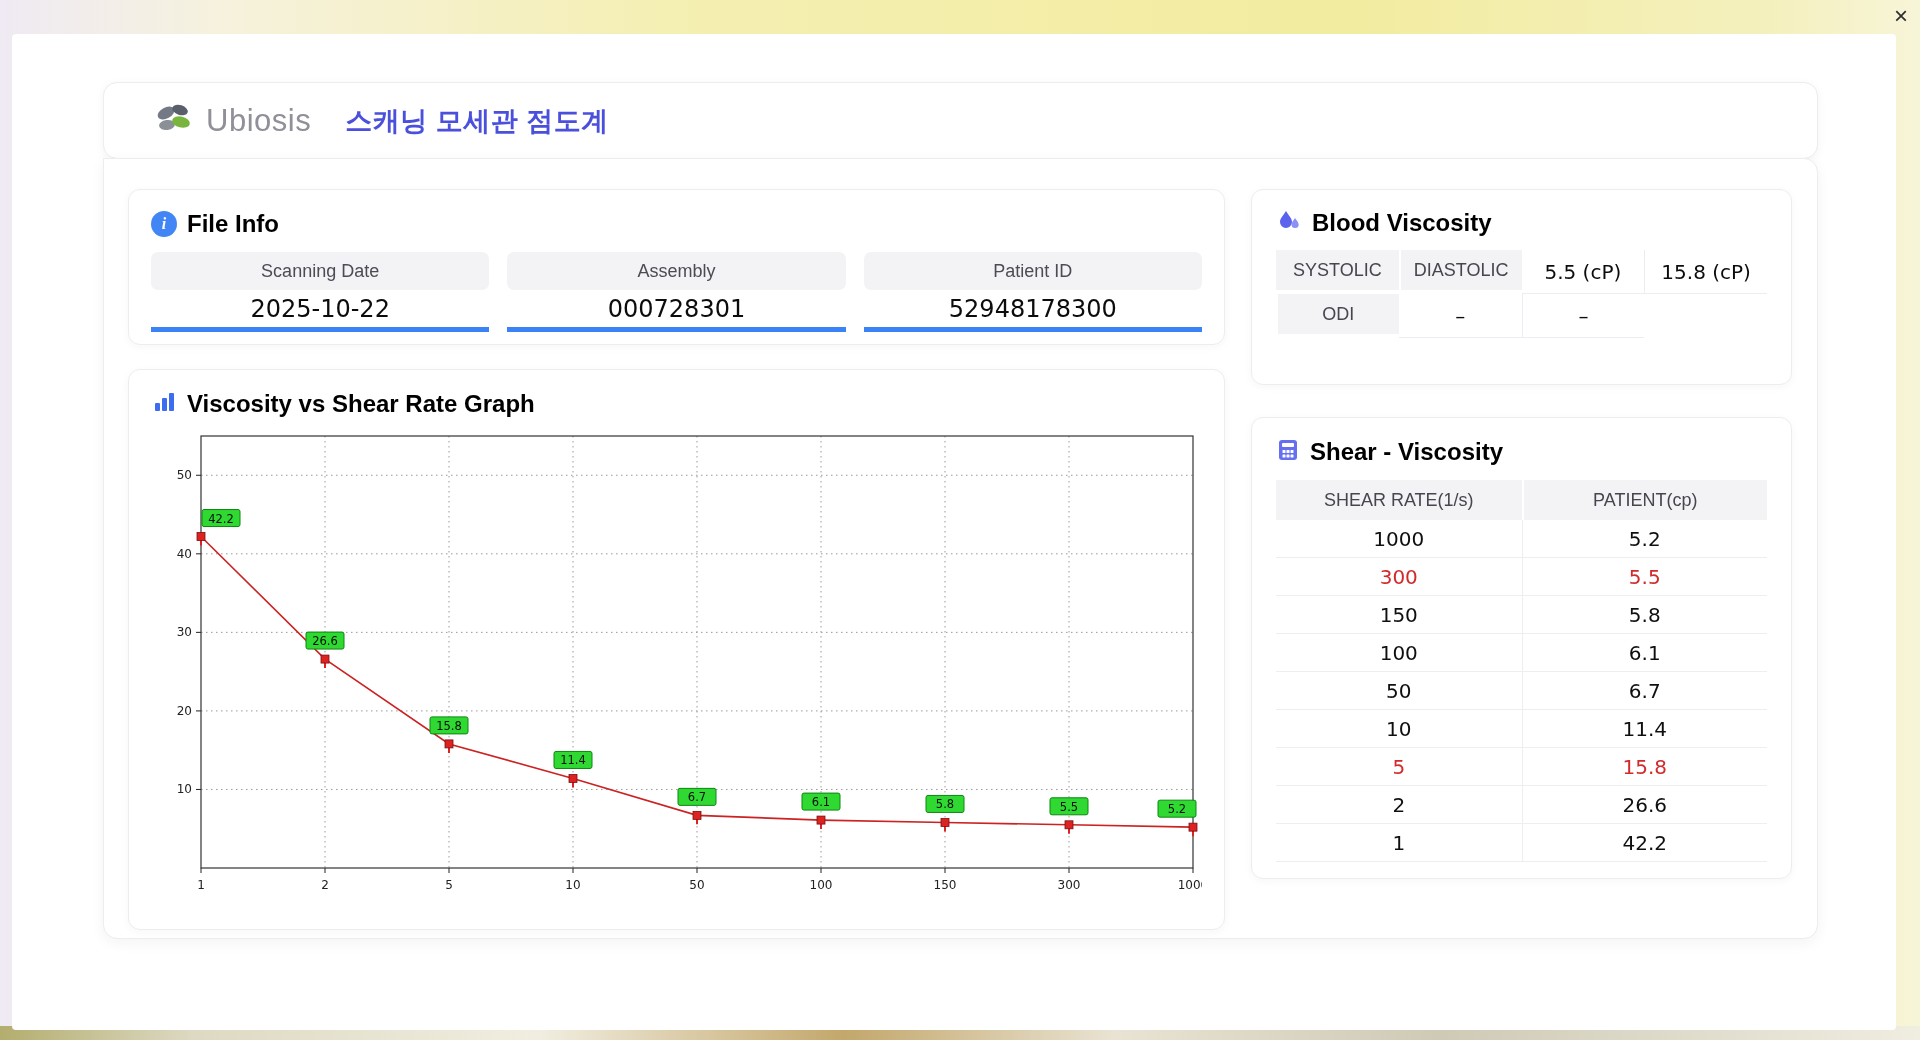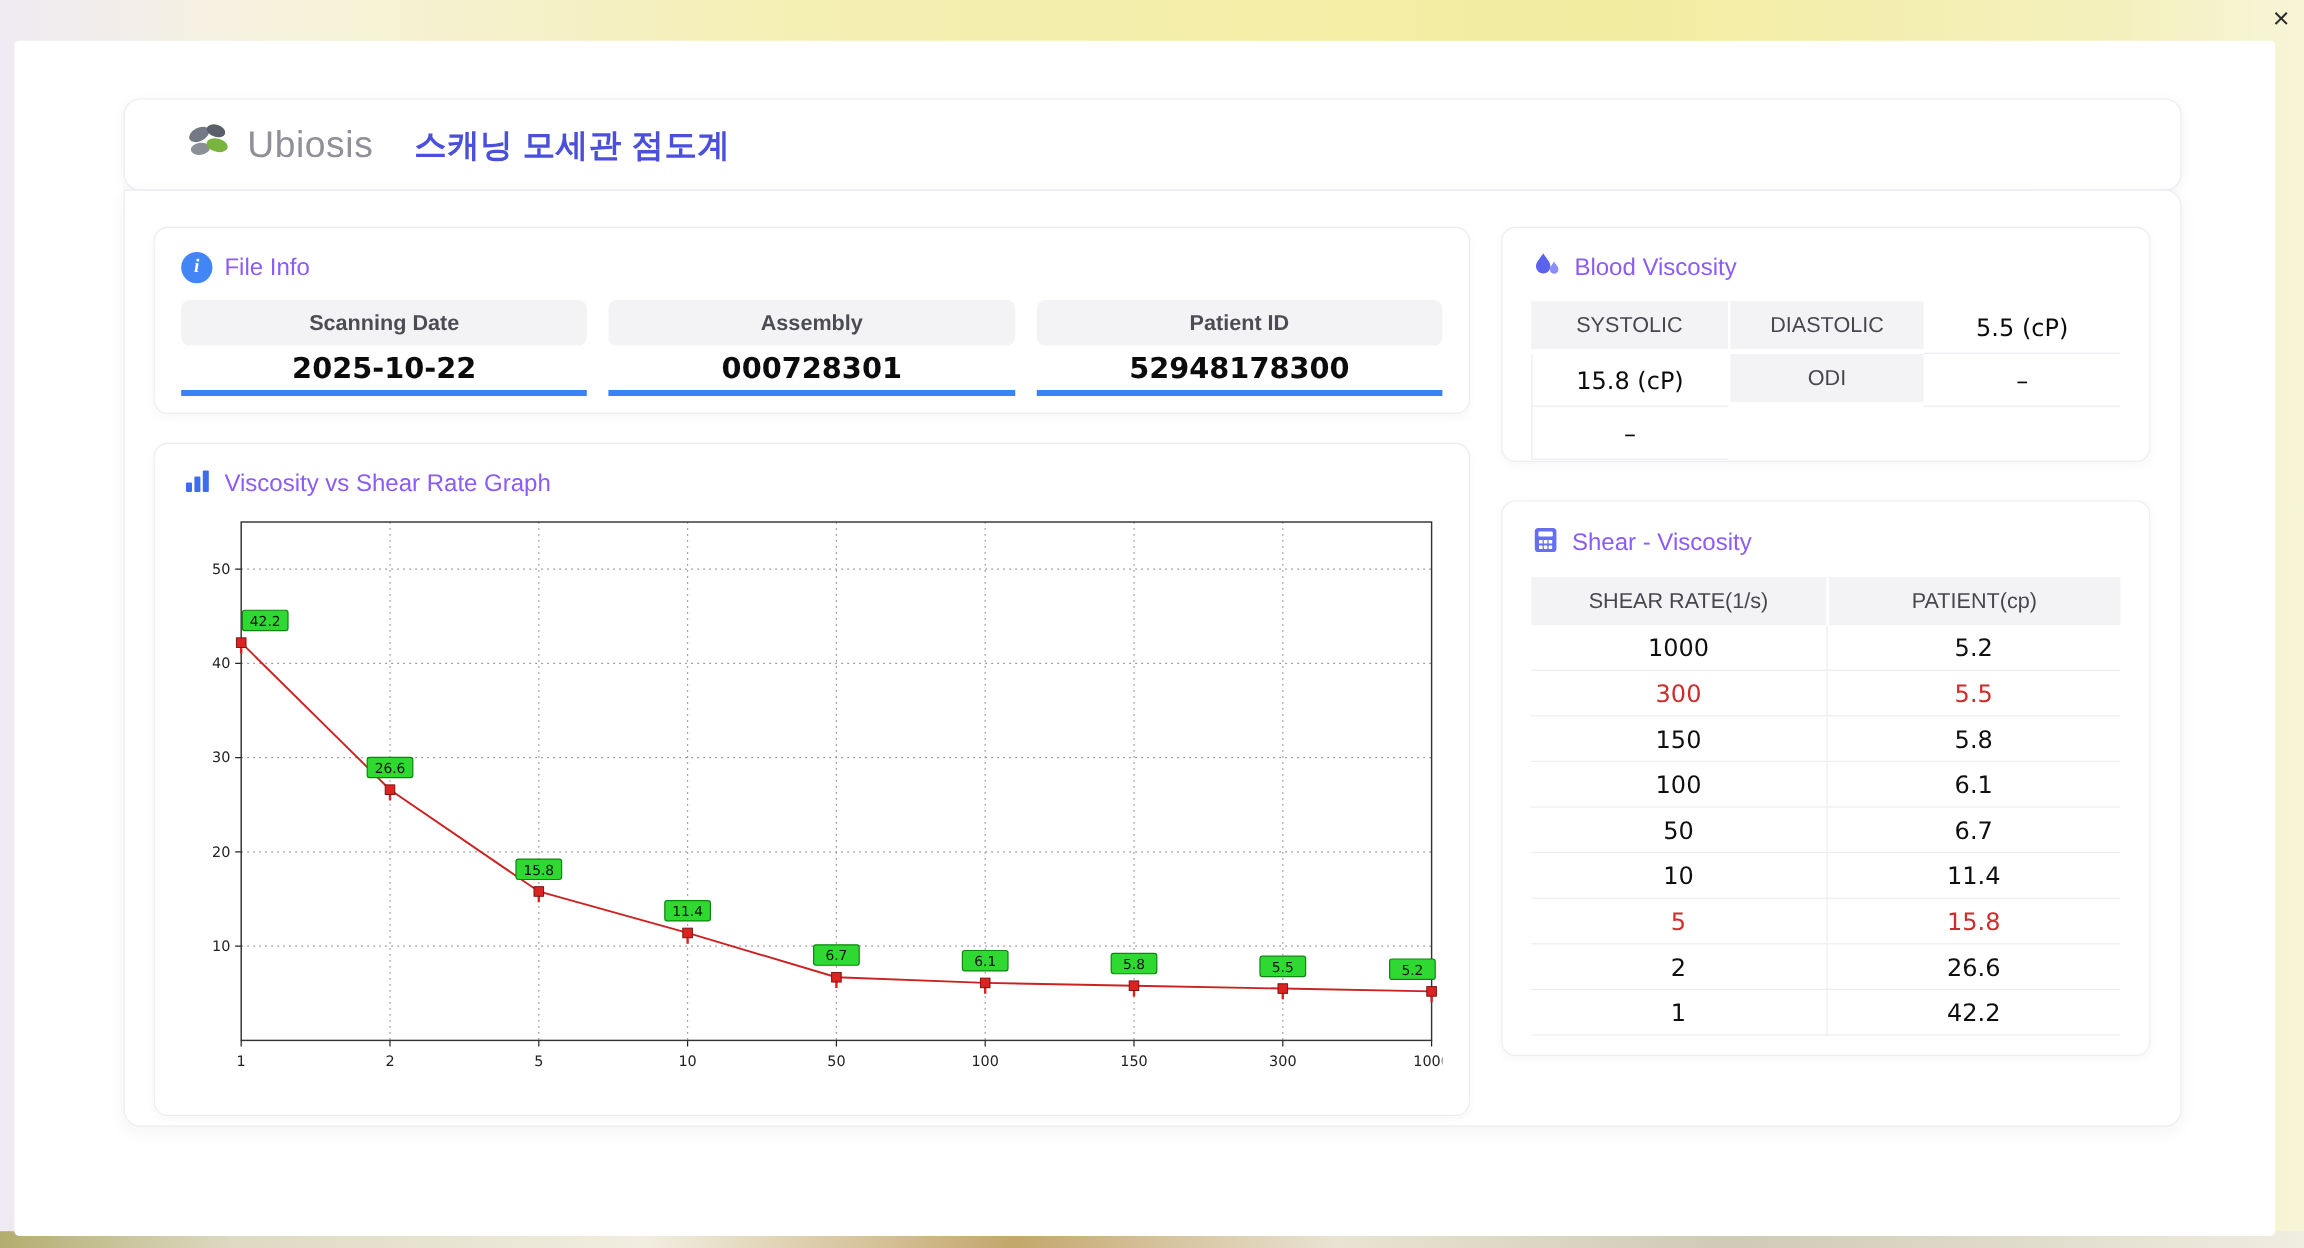--- a/index.html
+++ b/index.html
@@ -55,26 +55,26 @@
     position:relative; z-index:1;
   }
   .left-col { width:1097px; display:flex; flex-direction:column; gap:24px; }
   .right-col { flex:1; display:flex; flex-direction:column; gap:32px; }
 
   .card {
     background:#fff; border:1px solid #ededf1; border-radius:12px;
     box-shadow:0 2px 8px rgba(40,40,60,.04);
   }
   .card-title-row { display:flex; align-items:center; gap:10px; }
-  .card-title { font-size:20px; font-weight:400; color:#8b5cf6; }
+  .card-title { font-size:24px; font-weight:700; color:#000000; }
 
   
   .file-info-card { height:156px; padding:20px 22px 14px 22px; }
   .fields { display:flex; gap:18px; margin-top:14px; }
-  .field { flex:1;font-weight:bold; }
+  .field { flex:1; }
   .field-label {
     height:38px; background:#f3f3f6; border-radius:7px;
     display:flex; align-items:center; justify-content:center;
     font-size:18px; color:#4c4c55;
   }
   .field-value {
     height:42px; display:flex; align-items:center; justify-content:center;
     font-size:24px; color:#0c0c0f; border-bottom:5px solid #3b82f6;
     font-family:"DejaVu Sans",sans-serif;
   }
@@ -87,21 +87,21 @@
 
   
   .info-icon {
     width:26px; height:26px; border-radius:50%; background:#4286f5; color:#fff;
     display:flex; align-items:center; justify-content:center;
     font-size:16px; font-weight:700; font-family:"Liberation Serif",serif; font-style:italic;
   }
 
   
   .bv-card { height:196px; padding:18px 24px; }
-  .bv-grid { display:grid; grid-template-columns:1fr 1fr 1fr; margin-top:12px; }
+  .bv-grid { display:grid; grid-template-columns:1fr 1fr 1fr 1fr; margin-top:12px; }
   .bv-head {
     height:40px; background:#f3f3f6; display:flex; align-items:center; justify-content:center;
     font-size:18px; color:#46464e;
   }
   .bv-head.col2 { border-left:2px solid #fff; }
   .bv-val {
     height:44px; display:flex; align-items:center; justify-content:center;
     font-size:20px; color:#0c0c0f; border-bottom:1px solid #ececf2;
     font-family:"DejaVu Sans",sans-serif;
   }

